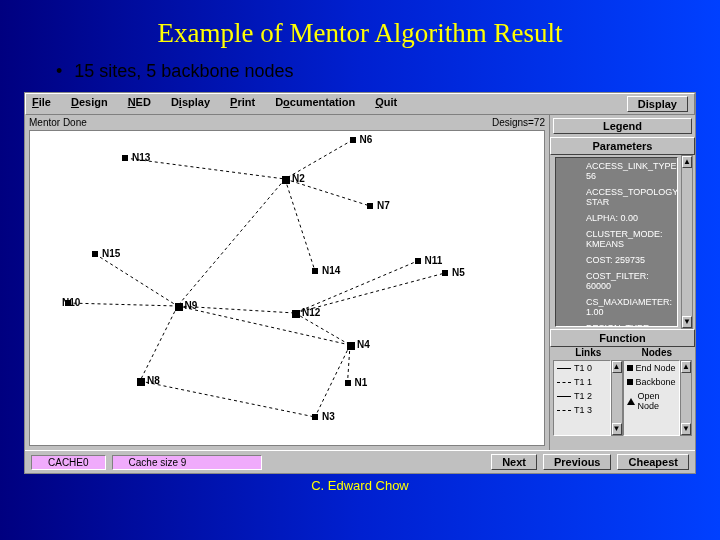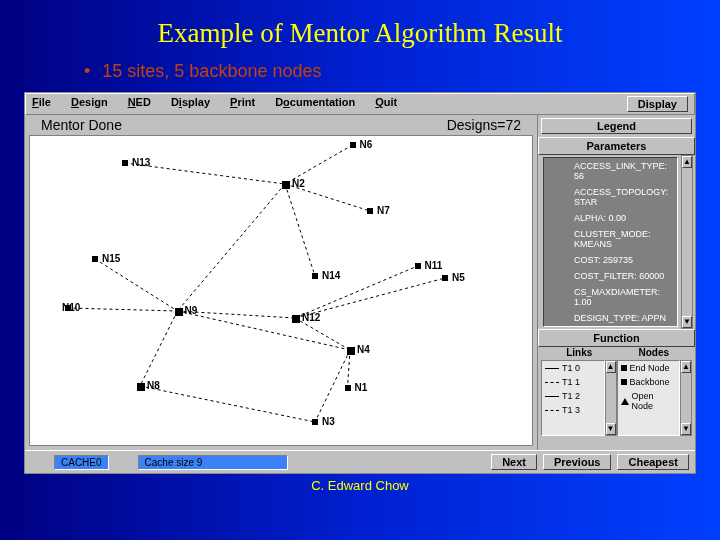--- a/index.html
+++ b/index.html
@@ -12,23 +12,23 @@
   }
   .title {
     color: #ffff00;
     font-size: 27px;
     font-weight: normal;
     text-align: center;
     padding: 18px 0 8px 0;
     font-family: "Times New Roman", serif;
   }
   .bullet-row {
-    color: #c2410c;
+    color: #000000;
     font-size: 18px;
-    padding: 4px 0 4px 84px;
+    padding: 4px 0 4px 56px;
   }
   .bullet-row .dot { margin-right: 12px; }
   .ui-panel {
     background: #c0c0c0;
     margin: 6px 24px 0 24px;
     height: 382px;
     border: 1px solid #888;
     position: relative;
     display: flex;
     flex-direction: column;
@@ -62,22 +62,22 @@
     display:flex;
   }
   .canvas-wrap {
     flex:1;
     display:flex;
     flex-direction:column;
     background:#c0c0c0;
   }
   .canvas-status {
     display:flex;
-    font-size:14px;
-    padding:2px 16px;
+    font-size:10px;
+    padding:2px 4px;
     justify-content:space-between;
     align-items:flex-end;
   }
   .canvas {
     flex:1;
     background:#fff;
     margin:0 4px 4px 4px;
     border:1px solid #808080;
     position:relative;
   }
@@ -88,21 +88,21 @@
     color:#000;
     white-space:nowrap;
   }
   .node-dot {
     position:absolute;
     width:6px;
     height:6px;
     background:#000;
   }
   .right {
-    width:158px;
+    width:146px;
     background:#c0c0c0;
     display:flex;
     flex-direction:column;
     border-left:1px solid #808080;
     font-size:10px;
   }
   .right .topbtn { margin:3px; }
   .right .raised {
     border:1px solid #fff;
     border-right-color:#404040;
@@ -144,26 +144,25 @@
   .bottombar {
     background:#c0c0c0;
     border-top:1px solid #fff;
     display:flex;
     align-items:center;
     gap:6px;
     padding:3px 6px;
     font-size:10px;
   }
   .bottombar .field {
-    background:#3b82f6;
+    background:#f0abfc;
     border:1px solid #808080;
     border-right-color:#fff;
     border-bottom-color:#fff;
-    padding:1px 6px;
-    margin-left:23px;
+    padding:1px 16px;
   }
   .footer {
     color:#ffff00;
     font-size:13px;
     text-align:center;
     padding:4px 0;
   }
   svg.net { position:absolute; top:0; left:0; width:100%; height:100%; }
   .sq { width:6px;height:6px;background:#000;display:inline-block; }
   .tri { width:0;height:0;border-left:4px solid transparent;border-right:4px solid transparent;border-bottom:7px solid #000;display:inline-block; }

